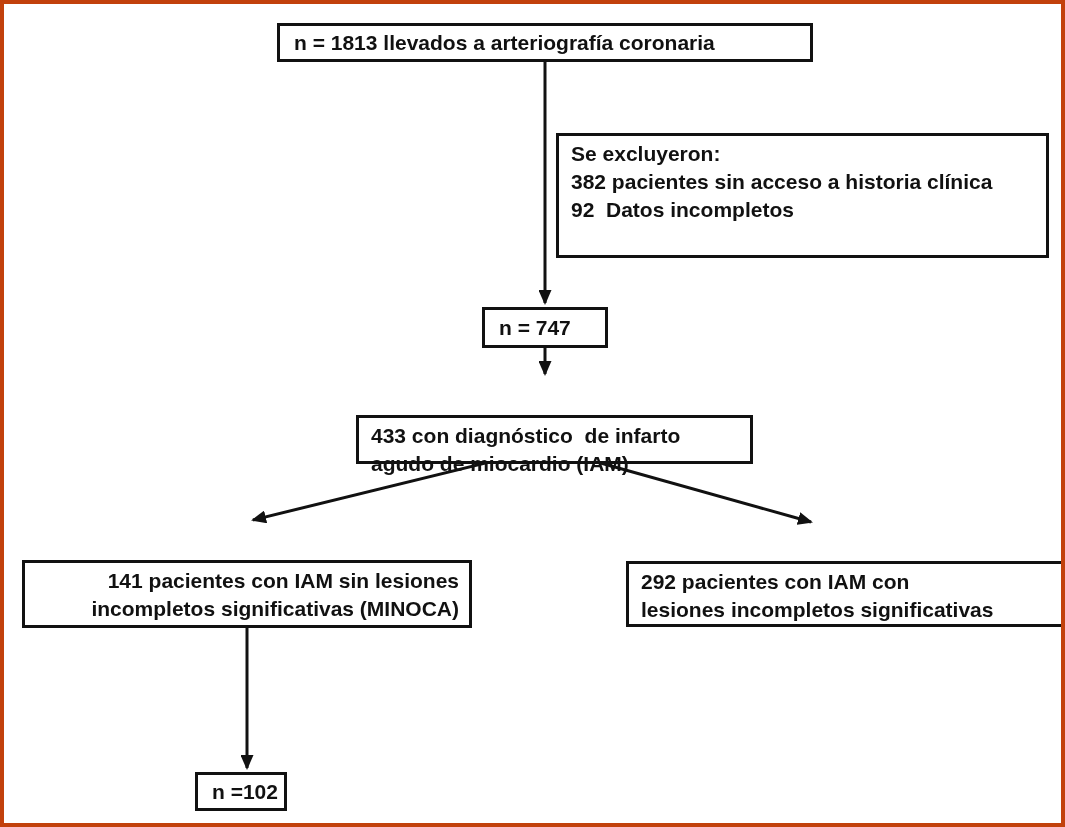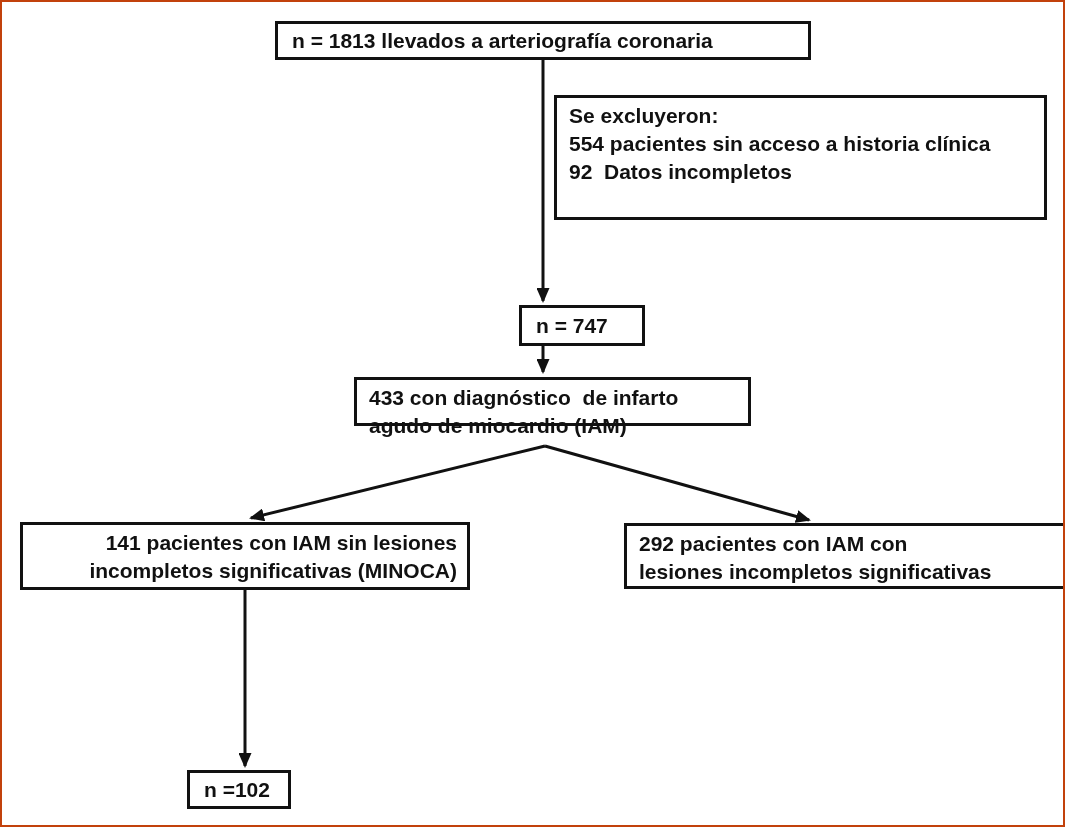--- a/index.html
+++ b/index.html
@@ -6,21 +6,21 @@
     margin: 0;
     padding: 0;
     background: #ffffff;
     font-family: "Liberation Sans", sans-serif;
   }
   .canvas {
     position: relative;
     width: 1065px;
     height: 827px;
     box-sizing: border-box;
-    border: 2px solid #c2410c;
+    border: 4px solid #c2410c;
     background: #ffffff;
     overflow: hidden;
   }
   .connector-layer {
     position: absolute;
     left: 0;
     top: 0;
     width: 1065px;
     height: 827px;
     pointer-events: none;
@@ -36,33 +36,34 @@
     line-height: 28px;
   }
   .node.center-v {
     display: flex;
     align-items: center;
     padding-left: 14px;
     padding-right: 6px;
   }
   .node.multiline {
     padding: 4px 10px 4px 12px;
+    margin-top: 36px;
   }
   .node .line {
     white-space: pre-wrap;
   }
   
   .n-total        { left: 273px; top: 19px;  width: 536px; height: 39px; }
   .n-excluded     { left: 552px; top: 93px;  width: 493px; height: 125px; padding-top: 6px; }
-  .n-747          { left: 478px; top: 303px; width: 126px; height: 41px; margin-left: 39px; }
+  .n-747          { left: 478px; top: 303px; width: 126px; height: 41px; }
   .n-iam          { left: 352px; top: 375px; width: 397px; height: 49px; padding-top: 5px; }
   .n-minoca       { left: 18px;  top: 520px; width: 450px; height: 68px; text-align: right; }
   .n-obstructivas { left: 622px; top: 521px; width: 457px; height: 66px; }
   .n-perdidas     { left: 248px; top: 622px; width: 212px; height: 68px; padding-top: 6px; }
-  .n-102          { left: 185px; top: 768px; width: 104px; height: 39px; }
+  .n-102          { left: 191px; top: 768px; width: 92px; height: 39px; }
 </style>
 </head>
 <body>
 
 <div class="canvas">
 
   <svg class="connector-layer" viewBox="0 0 1065 827" xmlns="http://www.w3.org/2000/svg">
     <defs>
       <marker id="arrow" markerWidth="15" markerHeight="13" refX="13" refY="6.5" orient="auto" markerUnits="userSpaceOnUse">
         <path d="M0,0 L15,6.5 L0,13 Z" fill="#111111"></path>
@@ -74,21 +75,21 @@
     <line x1="543" y1="444" x2="807" y2="518" stroke="#111111" stroke-width="3" marker-end="url(#arrow)"></line>
     <line x1="243" y1="588" x2="243" y2="764" stroke="#111111" stroke-width="3" marker-end="url(#arrow)"></line>
   </svg>
 
   <div class="node center-v n-total">
     <span class="line">n = 1813 llevados a arteriografía coronaria</span>
   </div>
 
   <div class="node multiline n-excluded">
     <div class="line">Se excluyeron:</div>
-    <div class="line">554 pacientes sin acceso a historia clínica</div>
+    <div class="line">382 pacientes sin acceso a historia clínica</div>
     <div class="line">92  Datos incompletos</div>
   </div>
 
   <div class="node center-v n-747">
     <span class="line">n = 747</span>
   </div>
 
   <div class="node multiline n-iam">
     <div class="line">433 con diagnóstico  de infarto</div>
     <div class="line">agudo de miocardio (IAM)</div>

